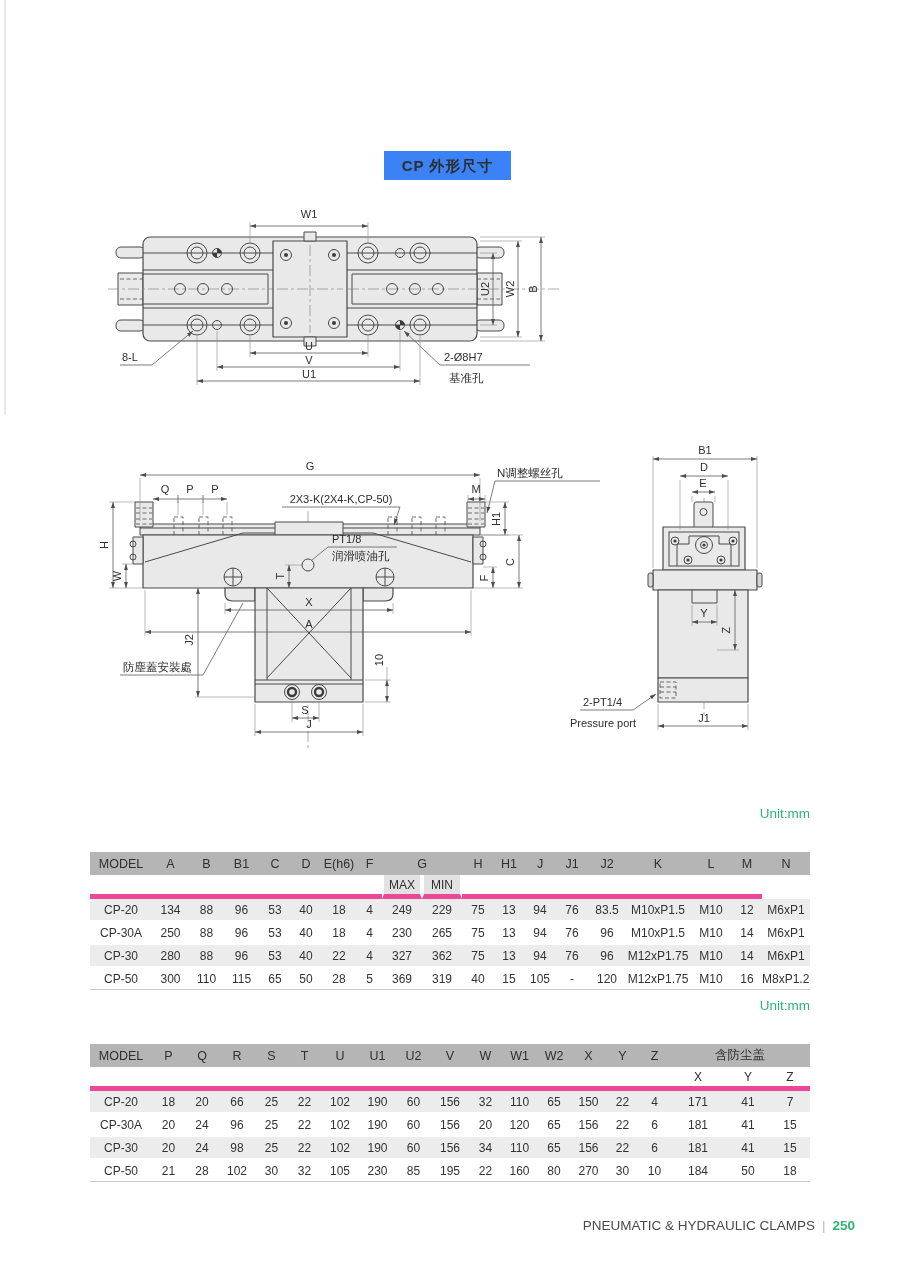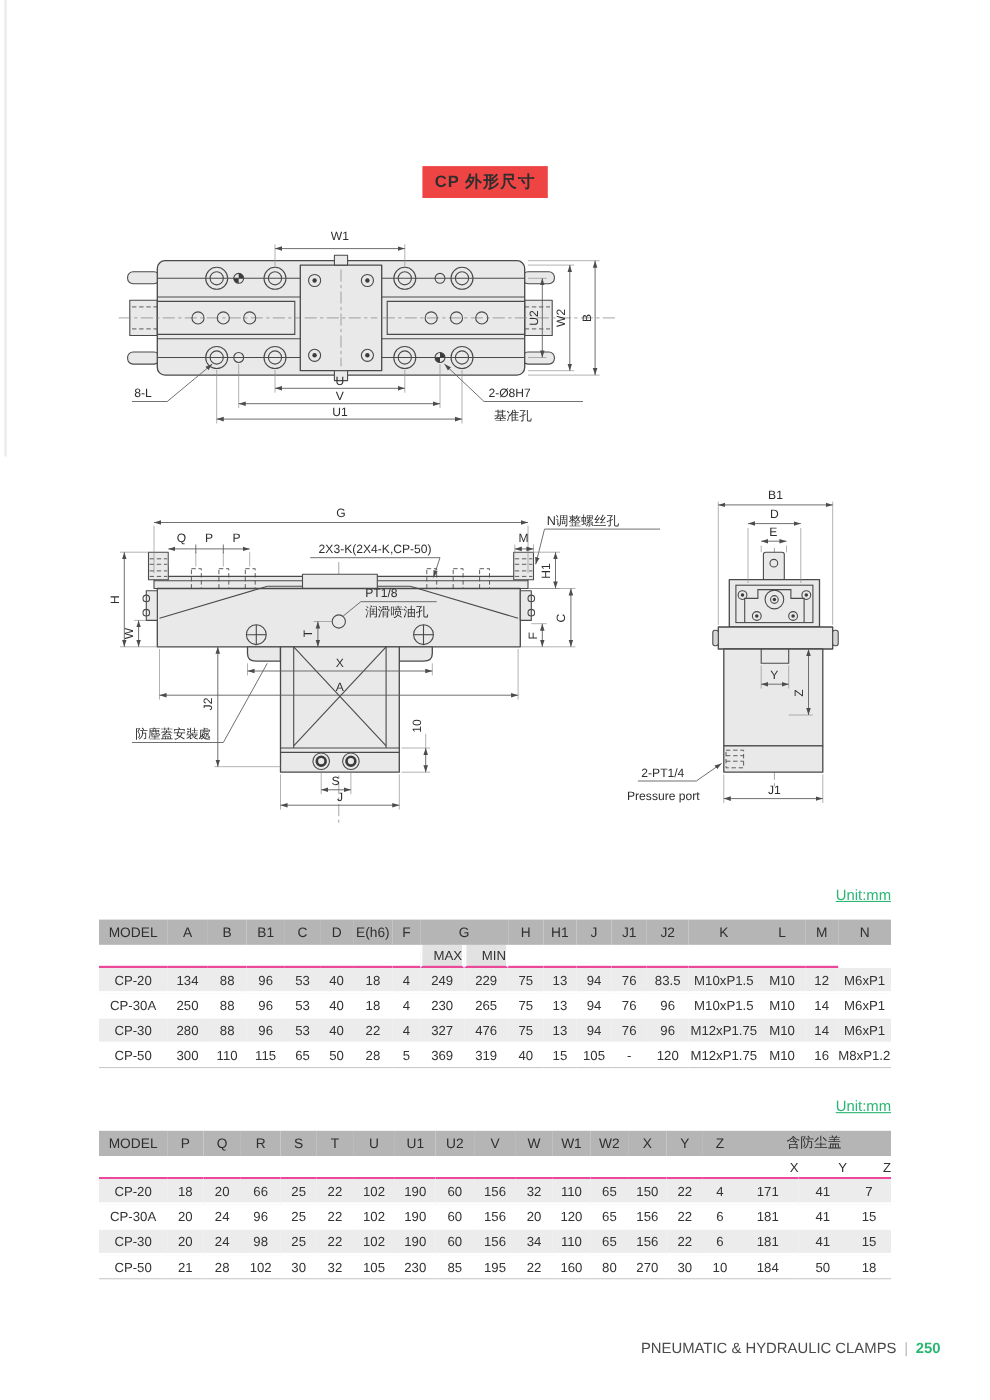--- a/index.html
+++ b/index.html
@@ -1,29 +1,29 @@
 <!DOCTYPE html>
 <html><head>
 <meta charset="utf-8">
 <style>
   html,body{margin:0;padding:0;background:#fff;}
   body{font-family:"Liberation Sans",sans-serif;color:#333;}
   .page{position:relative;width:900px;height:1273px;background:#fff;overflow:hidden;}
   .edge-strip{position:absolute;left:4px;top:0;width:2px;height:415px;background:#e9e9e9;}
-  .title-box{position:absolute;left:384px;top:151px;width:114px;height:29px;background:#ef4444;
+  .title-box{position:absolute;left:384px;top:151px;width:127px;height:29px;background:#3b82f6;
     text-align:center;line-height:29px;font-size:15px;font-weight:bold;color:#2e2e2e;letter-spacing:1px;}
-  .unit-label{position:absolute;left:90px;width:720px;text-align:right;font-size:13.5px;color:#2bb673;text-decoration:underline;}
+  .unit-label{position:absolute;left:90px;width:720px;text-align:right;font-size:13.5px;color:#2bb673;}
   .unit-1{top:806px;} .unit-2{top:998px;}
   .tbl-wrap{position:absolute;left:90px;width:720px;}
   .tbl-1{top:836px;} .tbl-2{top:1028px;}
   table.dim-table{border-collapse:separate;border-spacing:0;table-layout:fixed;width:720px;
-    font-size:12px;color:#333;}
+    font-size:12px;color:#333;margin-top:16px;}
   table.dim-table th{background:#b5b5b5;font-weight:normal;height:23px;text-align:center;
     font-size:12.5px;color:#2f2f2f;padding:0;overflow:hidden;white-space:nowrap;}
-  table.dim-table tr.sub th{background:#fff;height:19px;border-bottom:2px solid #ec4899;font-size:12px;text-align:right;}
+  table.dim-table tr.sub th{background:#fff;height:19px;border-bottom:5px solid #ec4899;font-size:12px;}
   table.dim-table tr.sub th.gbox{background:#e2e2e2;border-left:2px solid #fff;border-right:2px solid #fff;}
   table.dim-table td{height:21px;text-align:center;padding:0;border-bottom:2px solid #fff;
     overflow:hidden;white-space:nowrap;}
   table.dim-table tbody tr:nth-child(odd) td{background:#ececec;}
   table.dim-table tbody tr:last-child td{border-bottom:1px solid #c9c9c9;}
   .footer{position:absolute;top:1218px;right:45px;font-size:13.5px;color:#4a4a4a;}
   .footer .sep{color:#b9b9b9;margin:0 7px;}
   .footer .pgnum{color:#2bb673;font-weight:bold;}
   svg.drawing{position:absolute;}
   svg .lnf{fill:#e9e9e9;stroke:#4a4a4a;stroke-width:1;stroke-linejoin:round;}
@@ -510,21 +510,21 @@
           <tr>
             <td>CP-30</td>
             <td>280</td>
             <td>88</td>
             <td>96</td>
             <td>53</td>
             <td>40</td>
             <td>22</td>
             <td>4</td>
             <td>327</td>
-            <td>476</td>
+            <td>362</td>
             <td>75</td>
             <td>13</td>
             <td>94</td>
             <td>76</td>
             <td>96</td>
             <td>M12xP1.75</td>
             <td>M10</td>
             <td>14</td>
             <td>M6xP1</td>
           </tr>

